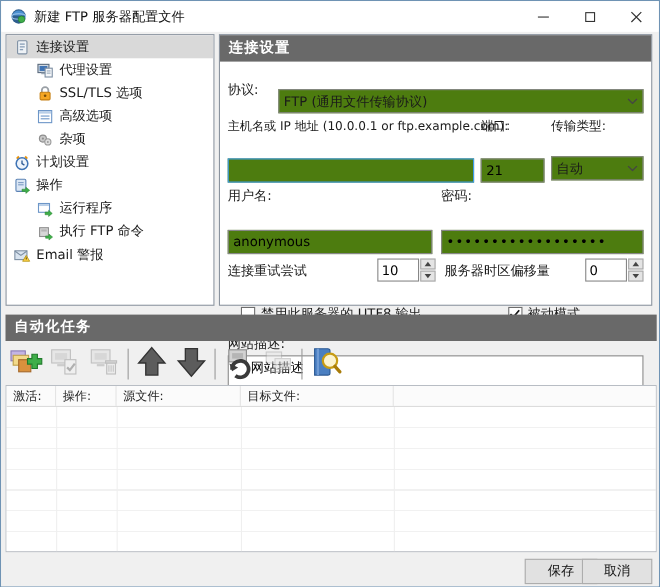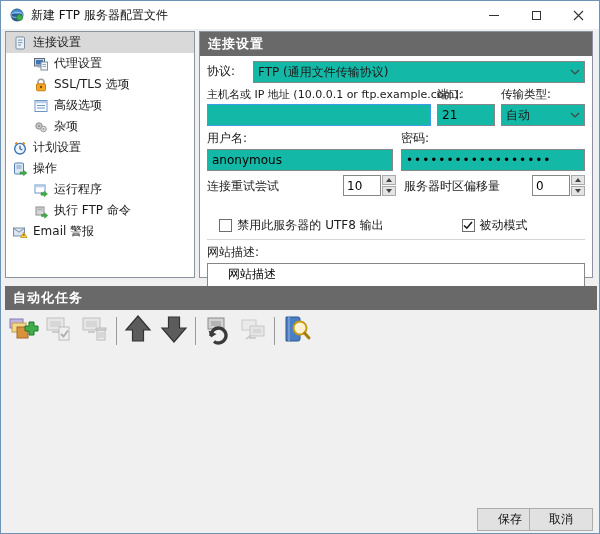--- a/index.html
+++ b/index.html
@@ -23,22 +23,22 @@
   .tree-item.selected { background:#d9d9d9; }
   .ticon { width:16px; height:16px; margin-right:5px; flex:none; display:inline-flex; }
   .tlabel { color:#1a1a1a; }
   .panel { position:absolute; left:198px; top:2px; width:394px; height:247px;
            background:#fff; border:1px solid #8a939e; }
   .panel-header, .tasks-header { background:#696969; color:#fff; font-weight:bold;
            font-size:13px; line-height:24px; height:24px; padding-left:8px; letter-spacing:1px; }
   .form { padding:5px 7px; font-size:12px; color:#1a1a1a; }
   .row { display:flex; margin-bottom:4px; }
   .lbl { font-size:11.5px; margin-bottom:2px; white-space:nowrap; }
-  .field, .combo { height:22px; border:1px solid #878787; background:#14b8a6; font-size:12px;
-           padding:0 4px; font-family:"DejaVu Sans",sans-serif; width:100%; }
+  .field, .combo { height:22px; border:1px solid #878787; background:#4d7c0f; font-size:12px;
+           padding:0 4px; font-family:"DejaVu Sans",sans-serif; width:100%;margin-top:20px; }
   .field.focused { border:1px solid #3d9be9; }
   .combo { display:flex; align-items:center; justify-content:space-between; }
   .combo .cval { overflow:hidden; white-space:nowrap; }
   .col-host { flex:1; min-width:0; }
   .col-port { width:58px; margin-left:6px; flex:none; }
   .col-transfer { width:84px; margin-left:6px; flex:none; }
   .col-user { width:186px; flex:none; margin-right:8px; }
   .col-pass { flex:1; min-width:0; }
   .half { width:50%; display:flex; align-items:center; }
   .half.right { padding-left:8px; }
@@ -382,17 +382,32 @@
         <button class="tool-btn">
           <span><svg width="32" height="32" viewBox="0 0 32 32">
               <path d="M6 4 h12 a2 2 0 0 1 2 2 v20 a2 2 0 0 1 -2 2 H6 z" fill="#4a7fc1" stroke="#2c5a94"></path>
               <rect x="8" y="4" width="2" height="24" fill="#6f9bd4"></rect>
               <circle cx="20" cy="15" r="6.5" fill="#fbf3cf" stroke="#c79c14" stroke-width="2"></circle>
               <line x1="24.5" y1="20" x2="29" y2="25" stroke="#a97c0a" stroke-width="3" stroke-linecap="round"></line>
             </svg></span>
         </button>
       </div>
 
+    <div class="task-table">
+      <div class="thead" id="table-head">
+          <div class="th" style="width: 45px;">激活:</div>
+          <div class="th" style="width: 55px;">操作:</div>
+          <div class="th" style="width: 113px;">源文件:</div>
+          <div class="th" style="width: 139px;">目标文件:</div>
+          <div class="th" style="flex: 1 1 0%; border-right: none;"></div>
+        </div>
+      <div class="tbody">
+        <div class="vline" style="left:45px"></div>
+        <div class="vline" style="left:100px"></div>
+        <div class="vline" style="left:213px"></div>
+        <div class="vline" style="left:352px"></div>
+      </div>
+    </div>
 
     <button class="btn btn-save">保存</button>
     <button class="btn btn-cancel">取消</button>
   </div>
 </div>
 
 </body></html>

